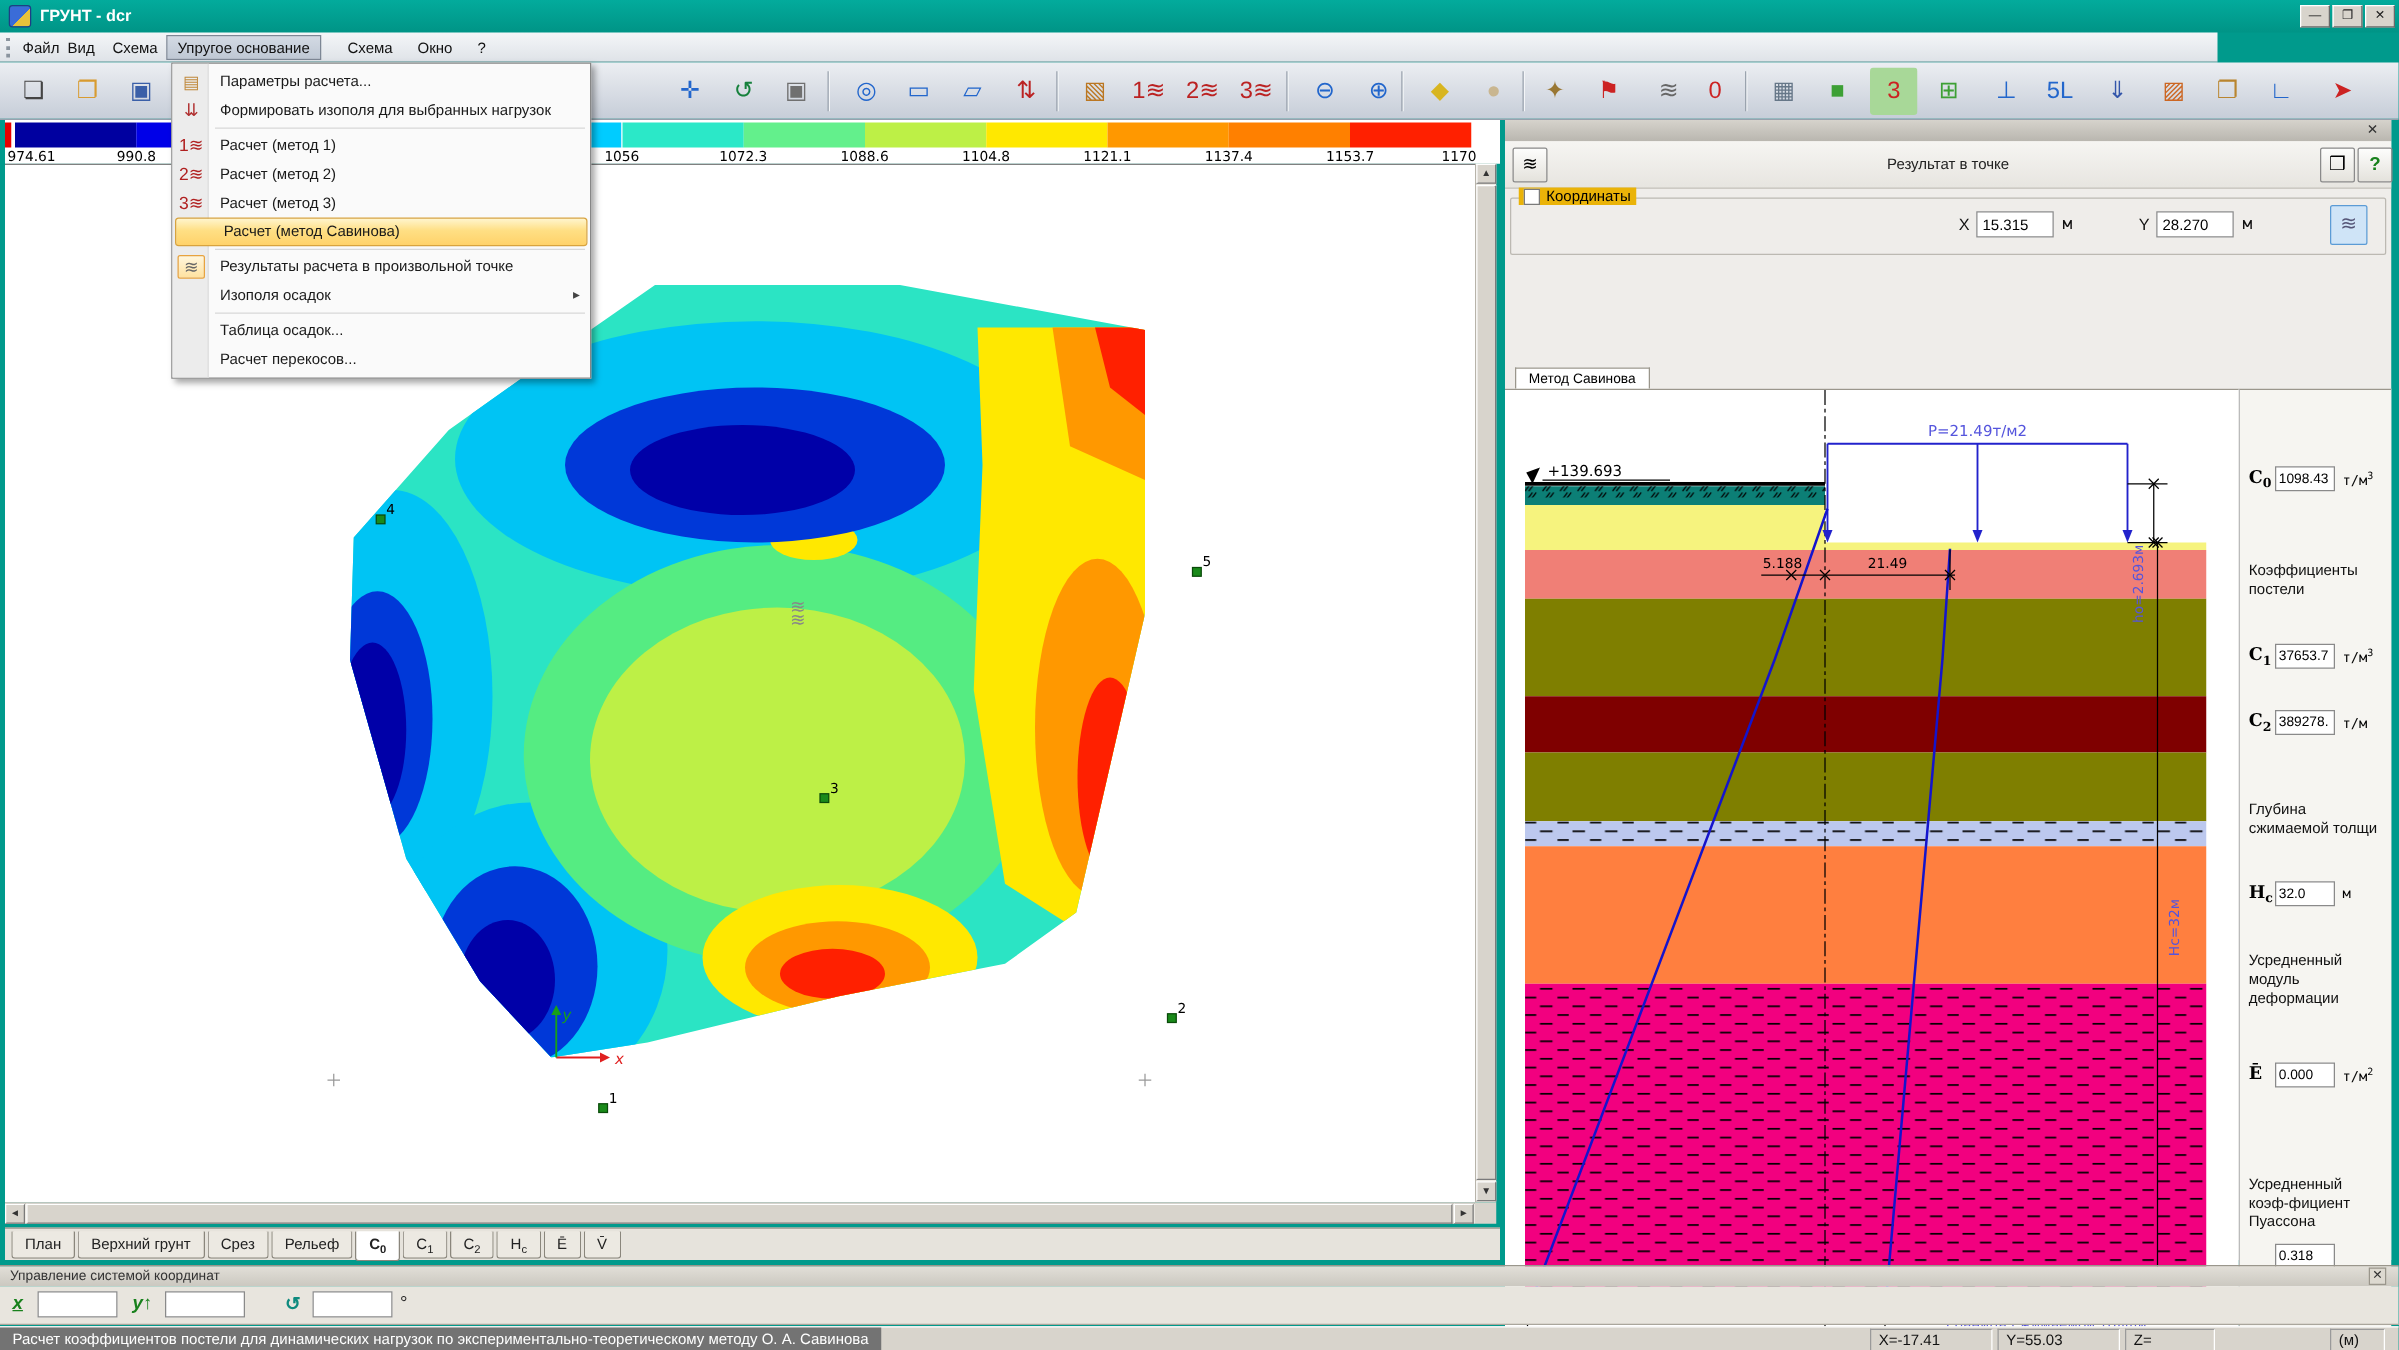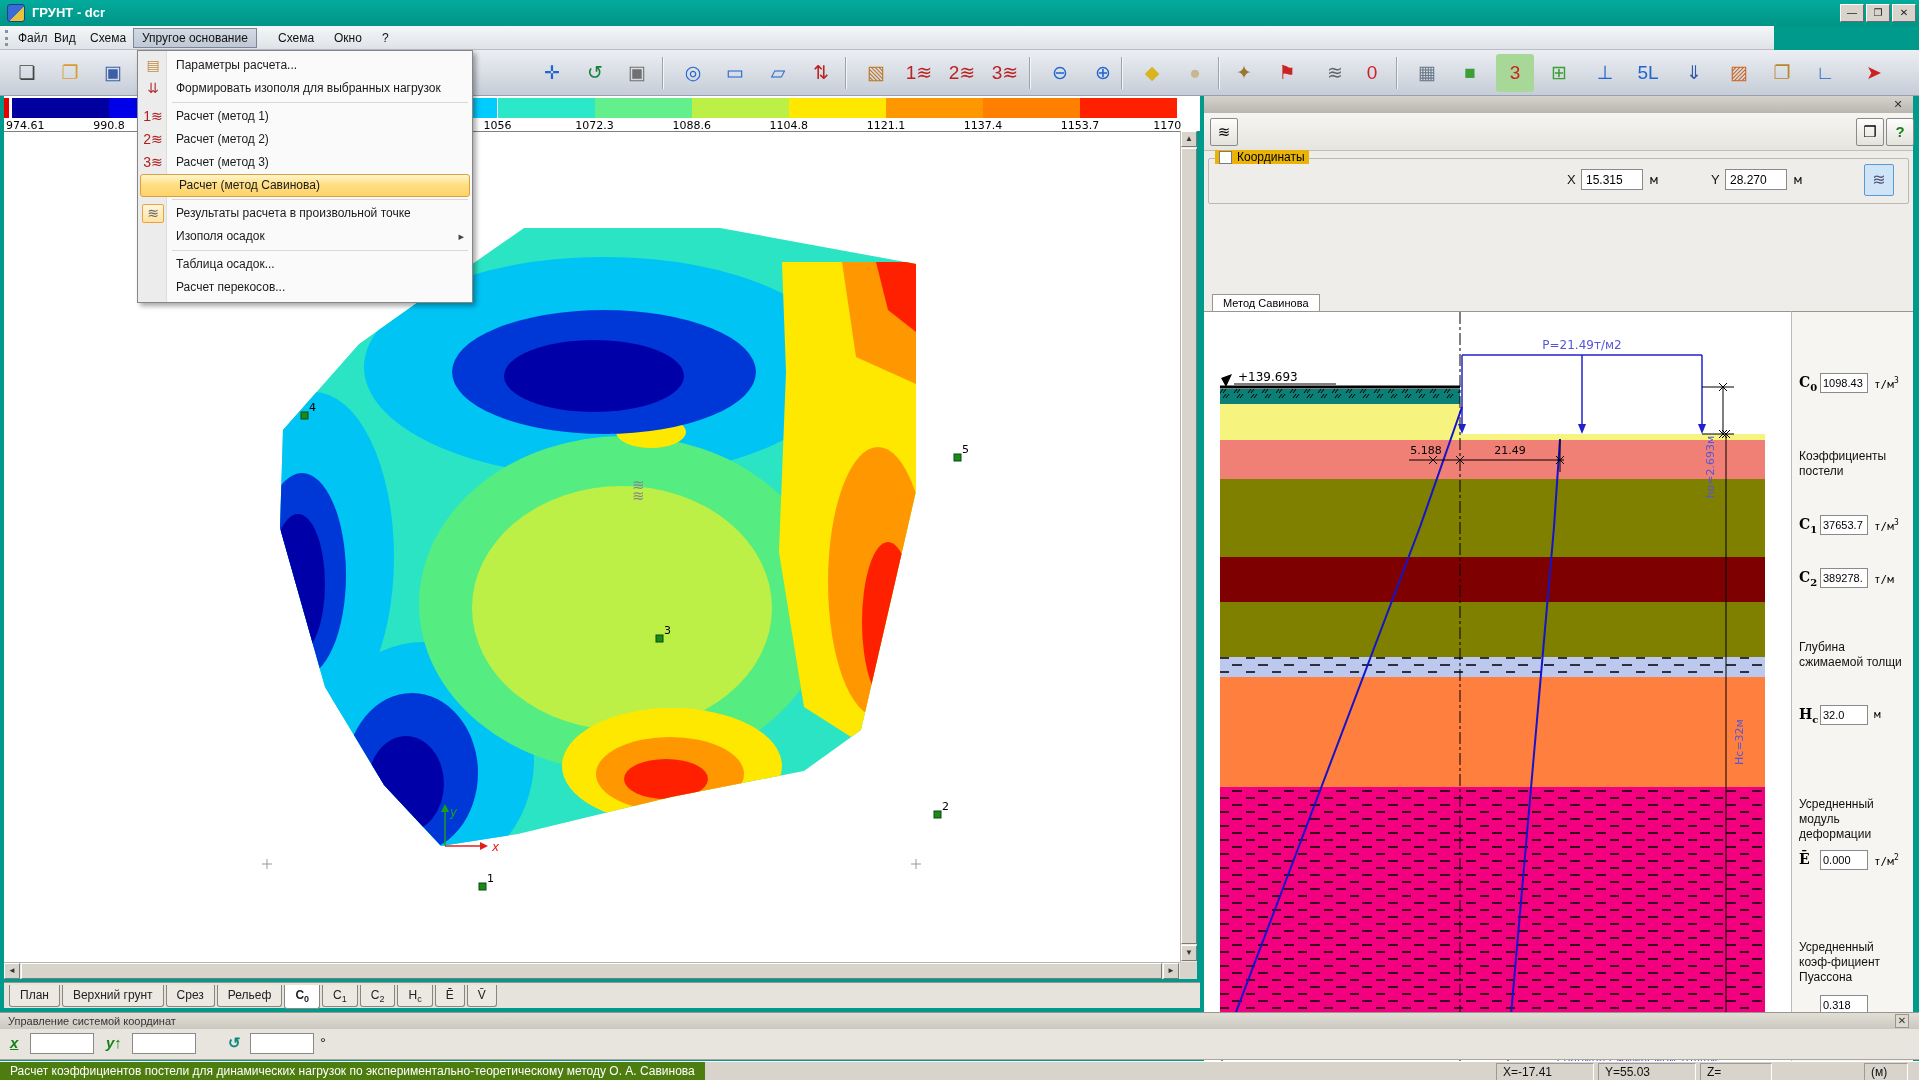--- a/index.html
+++ b/index.html
@@ -79,21 +79,21 @@
   .funit sup { font-size:8px; }
   .flabel { position:absolute; left:7px; width:110px; font-size:12px; color:#111; line-height:15px; }
 
   
   #dock-header { left:0; top:1012px; width:1919px; height:17px; background:linear-gradient(#e2dfd8,#cbc8c0); border-top:1px solid #9a968c; font-size:11px; color:#333; padding:2px 0 0 8px; }
   #dock-close { position:absolute; right:10px; top:1px; width:14px; height:14px; border:1px solid #9a968c; background:#ddd9d0; font-size:10px; line-height:12px; text-align:center; color:#333;}
   #dock-controls { left:0; top:1029px; width:1919px; height:31px; background:#e8e5de; border-bottom:1px solid #aaa69c; }
   .dockico { position:absolute; top:5px; font-weight:bold; font-style:italic; color:#18811c; font-size:15px; }
   .dockinput { position:absolute; top:4px; width:64px; height:21px; border:1px solid #8a8a8a; background:#fff; }
   #statusbar { left:0; top:1061px; width:1919px; height:19px; background:#d8d4cc; border-top:1px solid #fff; font-size:12px; }
-  #status-help { position:absolute; left:0; top:0; height:19px; line-height:19px; background:#4d7c0f; color:#fff; padding:0 10px; }
+  #status-help { position:absolute; left:0; top:0; height:19px; line-height:19px; background:#737373; color:#fff; padding:0 10px; }
   .statcell { position:absolute; top:1px; height:31px; line-height:16px; padding:0 6px; border:1px solid; border-color:#9a9a9a #fff #fff #9a9a9a; color:#111; }
 
   svg text { font-family:"DejaVu Sans", sans-serif; }
 </style>
 </head>
 <body>
 
 <div id="titlebar" class="abs">
   <div id="app-icon" class="abs"></div>
   <div id="win-title" class="abs">ГРУНТ - dcr</div>
@@ -300,20 +300,21 @@
     <span>Расчет перекосов...</span>
   </div>
 </div>
 
 <div id="rightpanel" class="abs">
   <div id="rp-titlebar">
     <div id="rp-close">✕</div>
   </div>
   <div id="rp-toolbar">
     <div class="rpbtn" style="left:6px">≋</div>
+    <div id="rp-title">Результат в точке</div>
     <div class="rpbtn" style="left:652px">❒</div>
     <div class="rpbtn" style="left:682px;color:#18811c;font-weight:bold">?</div>
   </div>
   <div id="rp-coords">
     <div class="grouplabel">
       <span class="checkbox"></span>
       <span>Координаты</span>
     </div>
     <span class="coordlab" style="left:358px">X</span>
     <input class="coordinput" style="left: 372px;" value="15.315">
@@ -430,21 +431,21 @@
     <span class="fsym" style="top:257px"><span>C</span><sub>2</sub></span>
     <input class="finput" style="top: 256px;" value="389278.">
     <span class="funit" style="top:259px"><span>т/м</span><sup></sup></span>
 
     <div class="flabel" style="top:328px">Глубина сжимаемой толщи</div>
 
     <span class="fsym" style="top:394px"><span>H</span><sub>c</sub></span>
     <input class="finput" style="top: 393px;" value="32.0">
     <span class="funit" style="top:396px"><span>м</span></span>
 
-    <div class="flabel" style="top:485px">Усредненный модуль деформации</div>
+    <div class="flabel" style="top:449px">Усредненный модуль деформации</div>
 
     <span class="fsym" style="top:539px"><span>Ē</span></span>
     <input class="finput" style="top: 538px;" value="0.000">
     <span class="funit" style="top:541px"><span>т/м</span><sup>2</sup></span>
 
     <div class="flabel" style="top:628px">Усредненный коэф-фициент Пуассона</div>
 
     <input class="finput" style="top: 683px;" value="0.318">
   </div>
 </div>

